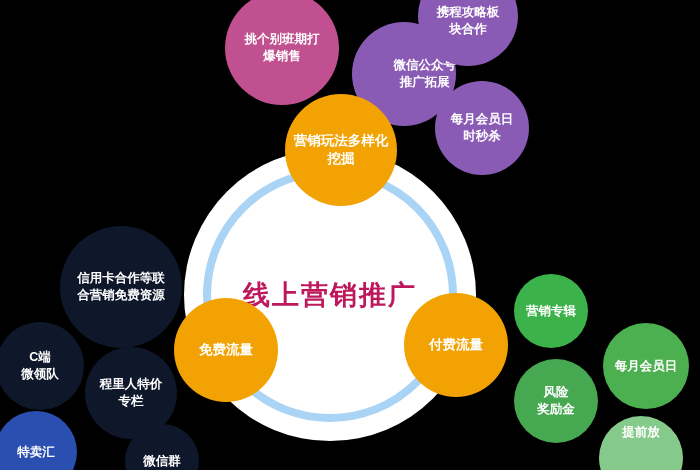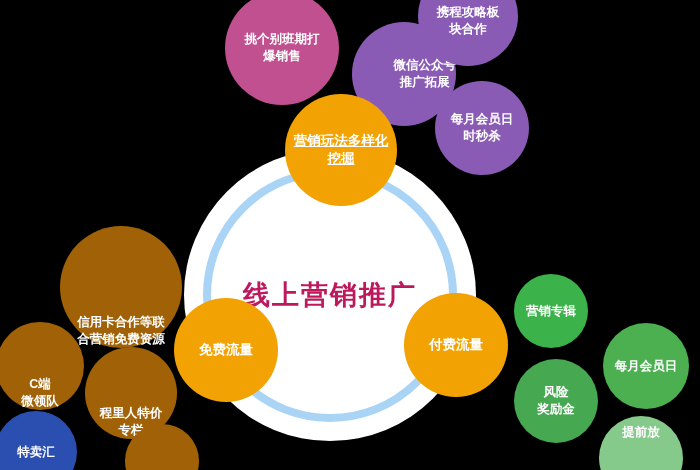--- a/index.html
+++ b/index.html
@@ -12,21 +12,21 @@
     display:flex;align-items:center;justify-content:center;
     text-align:center;color:#fff;font-weight:700;font-size:12.5px;
     line-height:1.35;white-space:pre-line;
     transform:translate(-50%,-50%);
     z-index:2;
   }
   .hub{z-index:3;font-size:13.5px;background:#F2A202;}
   
   .c-pink{background:#C0508F;}
   .c-purple{background:#8A5BB5;}
-  .c-blue{background:#a16207;align-items:flex-end;}
+  .c-blue{background:#0f172a;}
   .c-darkblue{background:#2B4FB0;}
   .c-g1{background:#5BB55E;}
   .c-g2{background:#3CB24A;}
   .c-g3{background:#4CAF50;}
   .c-g4{background:#46A850;}
   .c-g5{background:#85CA8B;}
   
   .center-circle{
     position:absolute;left:330px;top:295px;width:292px;height:292px;
     transform:translate(-50%,-50%);
@@ -50,21 +50,21 @@
   .b4{left:121px;top:287px;width:122px;height:122px;}
   .b5{left:40px;top:366px;width:88px;height:88px;}
   .b6{left:131px;top:393px;width:92px;height:92px;}
   .b7{left:36px;top:452px;width:82px;height:82px;}
   .b8{left:162px;top:461px;width:74px;height:74px;}
   .b9{left:632px;top:266px;width:86px;height:86px;}
   .b10{left:551px;top:311px;width:74px;height:74px;}
   .b11{left:646px;top:366px;width:86px;height:86px;}
   .b12{left:556px;top:401px;width:84px;height:84px;}
   .b13{left:641px;top:458px;width:84px;height:84px;align-items:flex-start;padding-top:8px;box-sizing:border-box;}
-  .h0{left:341px;top:150px;width:112px;height:112px;text-decoration:underline;}
+  .h0{left:341px;top:150px;width:112px;height:112px;}
   .h1{left:226px;top:350px;width:104px;height:104px;}
   .h2{left:456px;top:345px;width:104px;height:104px;}
 </style>
 </head>
 <body>
 
 <div class="stage">
 
   <div class="center-circle">
     <div class="center-ring"></div>

